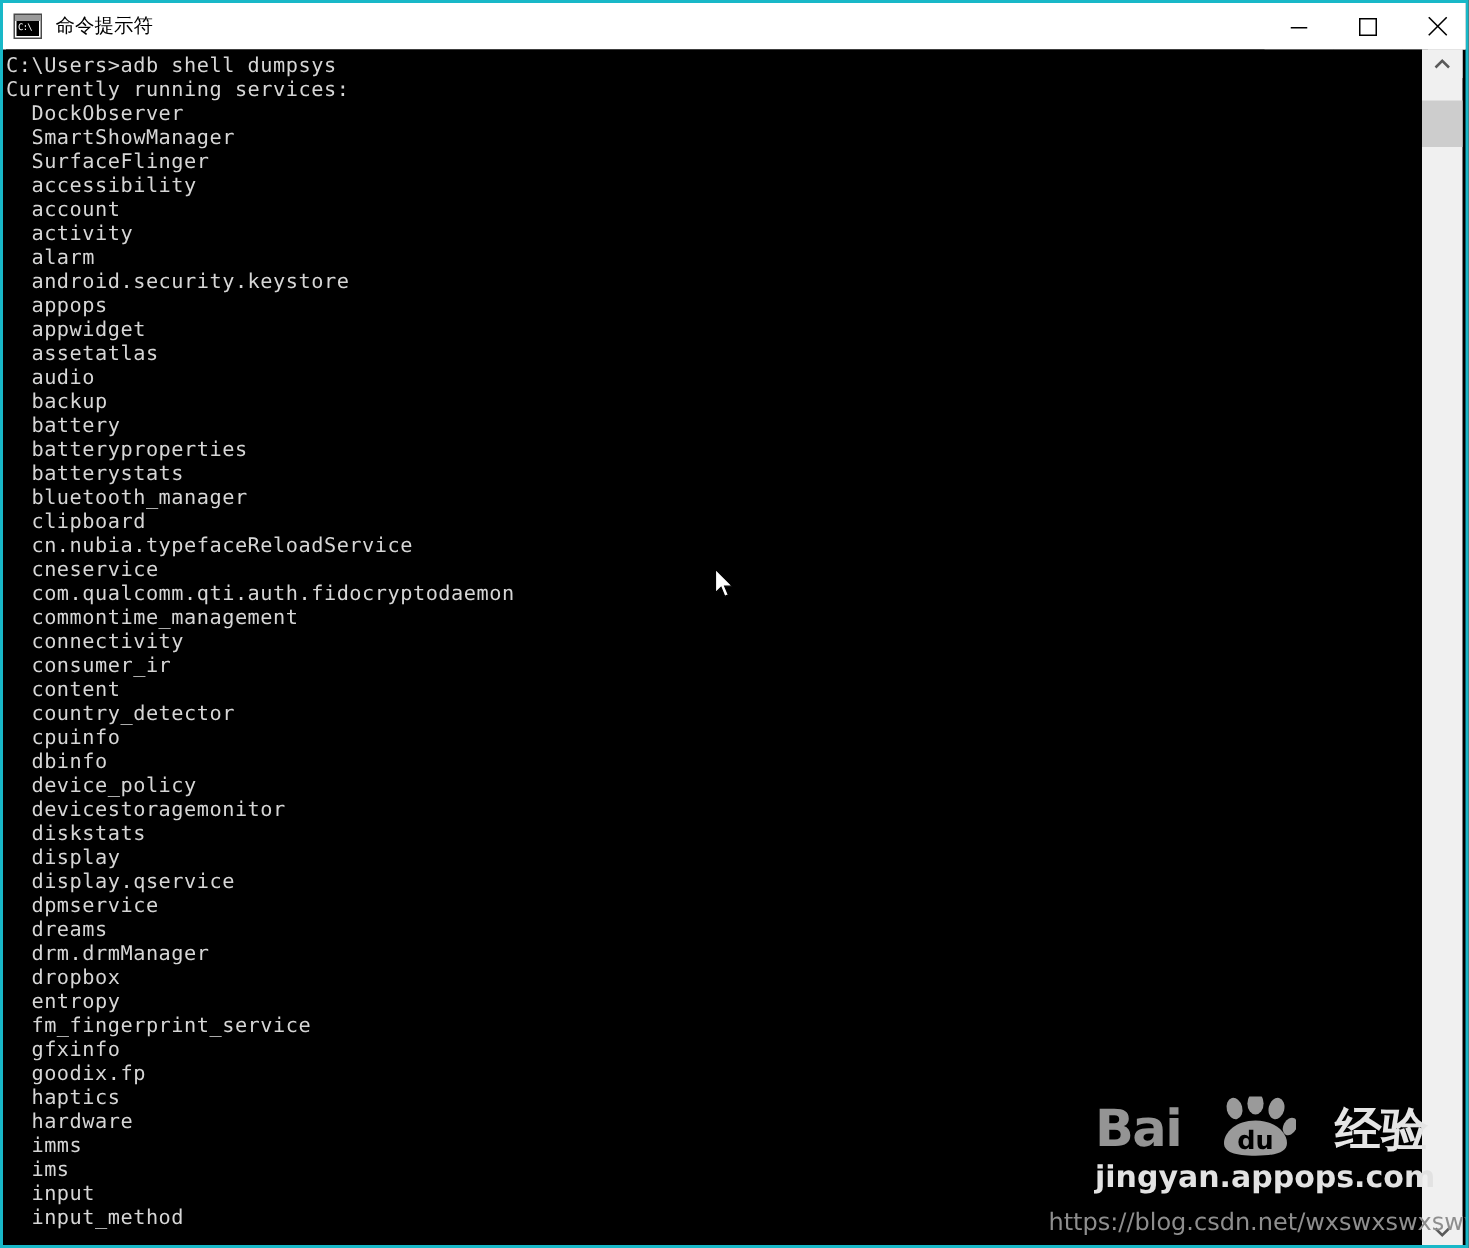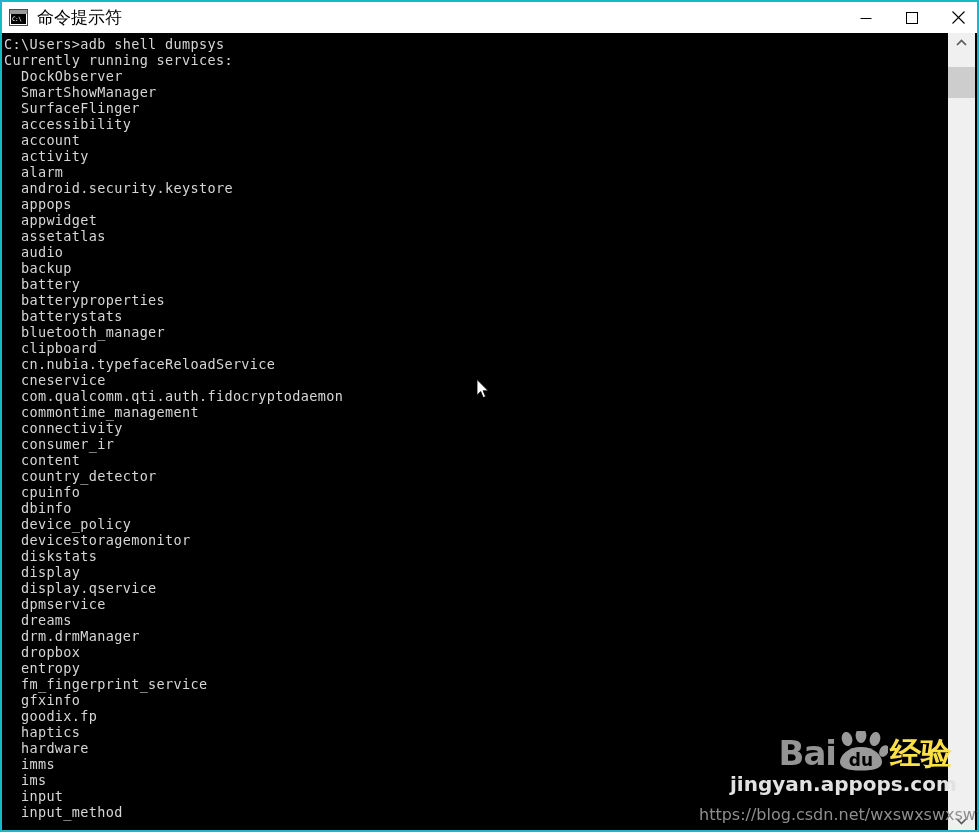--- a/index.html
+++ b/index.html
@@ -69,21 +69,21 @@
     color: #ffffff;
     font-family: "DejaVu Sans Mono", monospace;
     font-size: 6px;
     line-height: 9px;
     padding-left: 1px;
     letter-spacing: -0.5px;
     overflow: hidden;
   }
   #title-text {
     font-family: "DejaVu Sans", sans-serif;
-    font-size: 17px;
+    font-size: 13px;
     color: #000000;
     white-space: nowrap;
     line-height: 31px;
   }
 
   #window-controls {
     display: flex;
     flex: 0 0 auto;
     height: 31px;
   }
@@ -163,21 +163,21 @@
     left: 728px;
     top: 727px;
     width: 222px;
     text-align: center;
     pointer-events: none;
     user-select: none;
   }
   .wm-logo-row {
     display: flex;
     align-items: flex-end;
-    justify-content: flex-end;
+    justify-content: space-between;
     height: 42px;
   }
   .wm-bai {
     font-family: "DejaVu Sans", sans-serif;
     font-weight: bold;
     font-size: 34px;
     color: #949494;
     letter-spacing: -1px;
     line-height: 36px;
   }
@@ -185,21 +185,21 @@
     position: relative;
     width: 54px;
     height: 40px;
     margin: 0 1px 0 -2px;
     text-decoration: underline;
   }
   .wm-jingyan {
     font-family: "DejaVu Sans", sans-serif;
     font-weight: bold;
     font-size: 31px;
-    color: #fde047;
+    color: #e5e5e5;
     line-height: 36px;
     margin-left: 1px;
   }
   #wm-url {
     font-family: "DejaVu Sans", sans-serif;
     font-weight: bold;
     font-size: 20px;
     color: #e2e2e2;
     line-height: 24px;
     margin-top: 1px;

